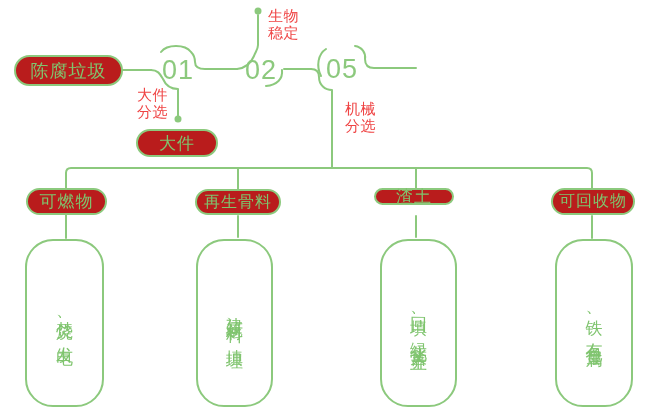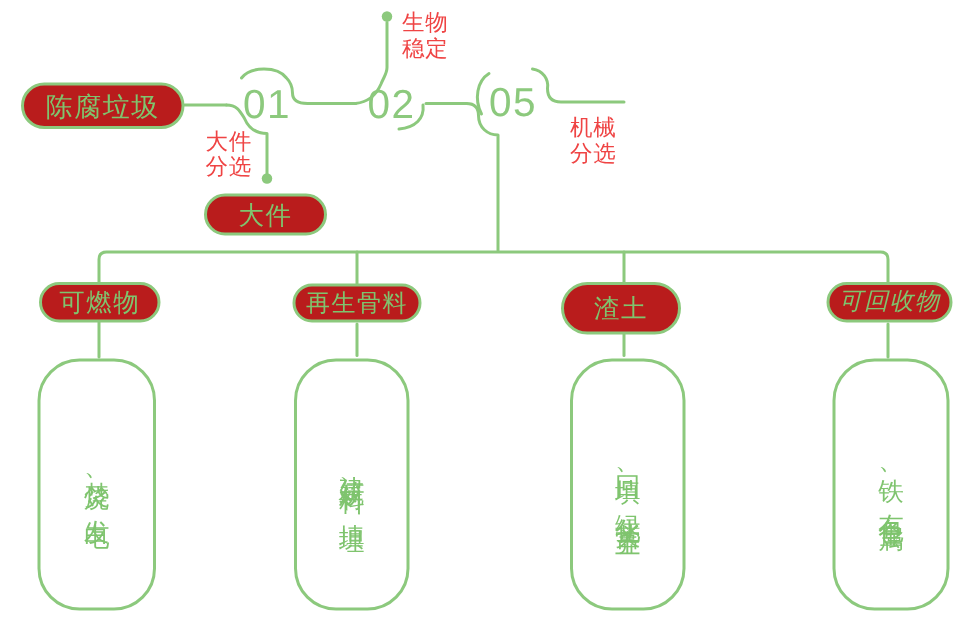--- a/index.html
+++ b/index.html
@@ -101,29 +101,29 @@
   <div class="pill source" style="left:14px;top:55px;width:109px;height:31px;">陈腐垃圾</div>
 
   <div class="step-num" style="left:178px;top:70px;">01</div>
   <div class="step-num" style="left:261px;top:70px;">02</div>
   <div class="step-num" style="left:342px;top:69px;">05</div>
 
   <div class="dark-label" style="left:137px;top:87px;">大件
 分选</div>
   <div class="dark-label" style="left:268px;top:8px;">生物
 稳定</div>
-  <div class="dark-label" style="left:345px;top:78px;margin-left:35px;">机械
+  <div class="dark-label" style="left:345px;top:101px;">机械
 分选</div>
 
   <div class="pill" style="left:136px;top:129px;width:82px;height:28px;">大件</div>
 
   <div class="pill" style="left:195px;top:189px;width:86px;height:26px;font-size:16px;">再生骨料</div>
   <div class="pill" style="left:26px;top:188px;width:81px;height:27px;">可燃物</div>
-  <div class="pill" style="left:374px;top:188px;width:80px;height:35px;">渣土</div>
-  <div class="pill" style="left:551px;top:188px;width:84px;height:27px;font-size:16px;font-style:italic;">可回收物</div>
+  <div class="pill" style="left:374px;top:188px;width:80px;height:17px;">渣土</div>
+  <div class="pill" style="left:551px;top:188px;width:84px;height:27px;font-size:16px;">可回收物</div>
 
   <div class="tallbox" style="left:25px;top:239px;width:79px;height:168px;">
     <span class="vtext">焚烧、发电</span>
   </div>
   <div class="tallbox" style="left:196px;top:239px;width:77px;height:168px;">
     <span class="vtext">建筑材料、填埋</span>
   </div>
   <div class="tallbox" style="left:380px;top:239px;width:77px;height:168px;">
     <span class="vtext">回填、绿化营养土</span>
   </div>

